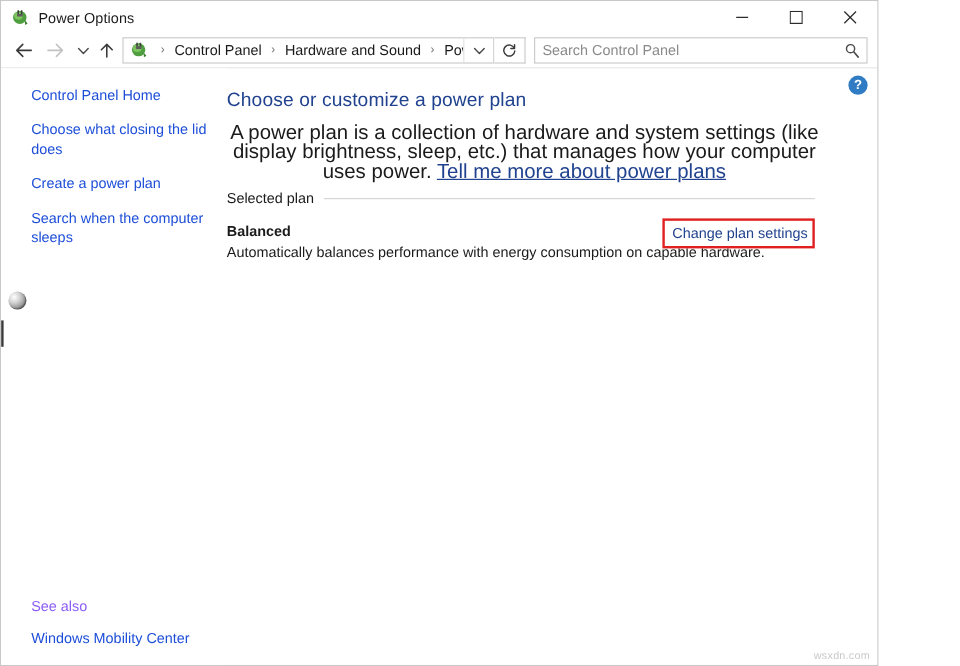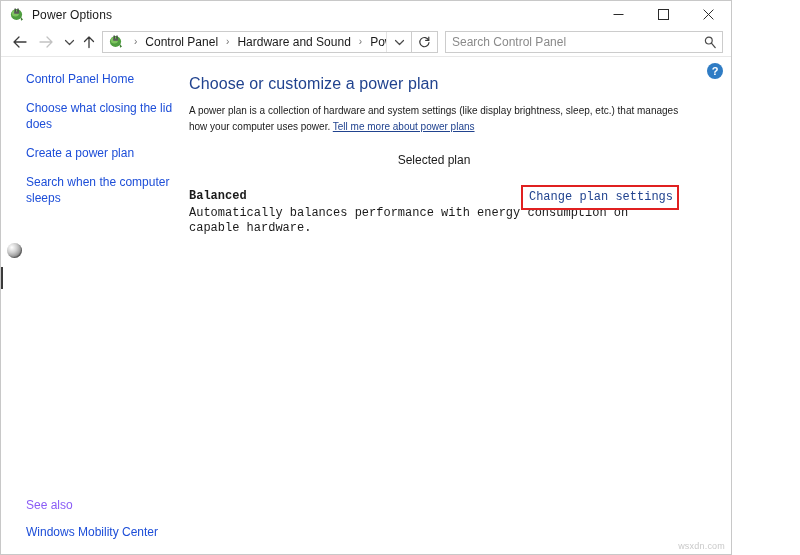--- a/index.html
+++ b/index.html
@@ -263,55 +263,54 @@
     max-width: 540px;
   }
   .page-heading {
     font-size: 16px;
     color: #21438f;
     font-weight: normal;
     margin: 0 0 10px 0;
     letter-spacing: 0.1px;
   }
   .page-desc {
-    font-size: 10px;
+    font-size: 17px;
     color: #1a1a1a;
     line-height: 16px;
-    margin: 0 0 18px 0;
+    margin: 0 0 7px 0;
     max-width: 496px;
+    text-align: center;
   }
   .inline-link {
     color: #21438f;
     text-decoration: underline;
     cursor: default;
   }
 
   .section-head {
     display: flex;
     align-items: center;
     gap: 8px;
     margin-bottom: 14px;
     max-width: 490px;
-    flex-direction: column;
   }
   .section-head-label {
     font-size: 12px;
     color: #1a1a1a;
     white-space: nowrap;
   }
   .section-rule {
     flex: 1;
     height: 1px;
     background: #d6d6d6;
   }
 
   .plan-row {
     position: relative;
     max-width: 490px;
-    font-family: Liberation Mono, monospace;
   }
   .plan-name {
     font-size: 12px;
     font-weight: bold;
     color: #1a1a1a;
     margin-bottom: 3px;
   }
   .plan-desc {
     font-size: 12px;
     color: #1a1a1a;

